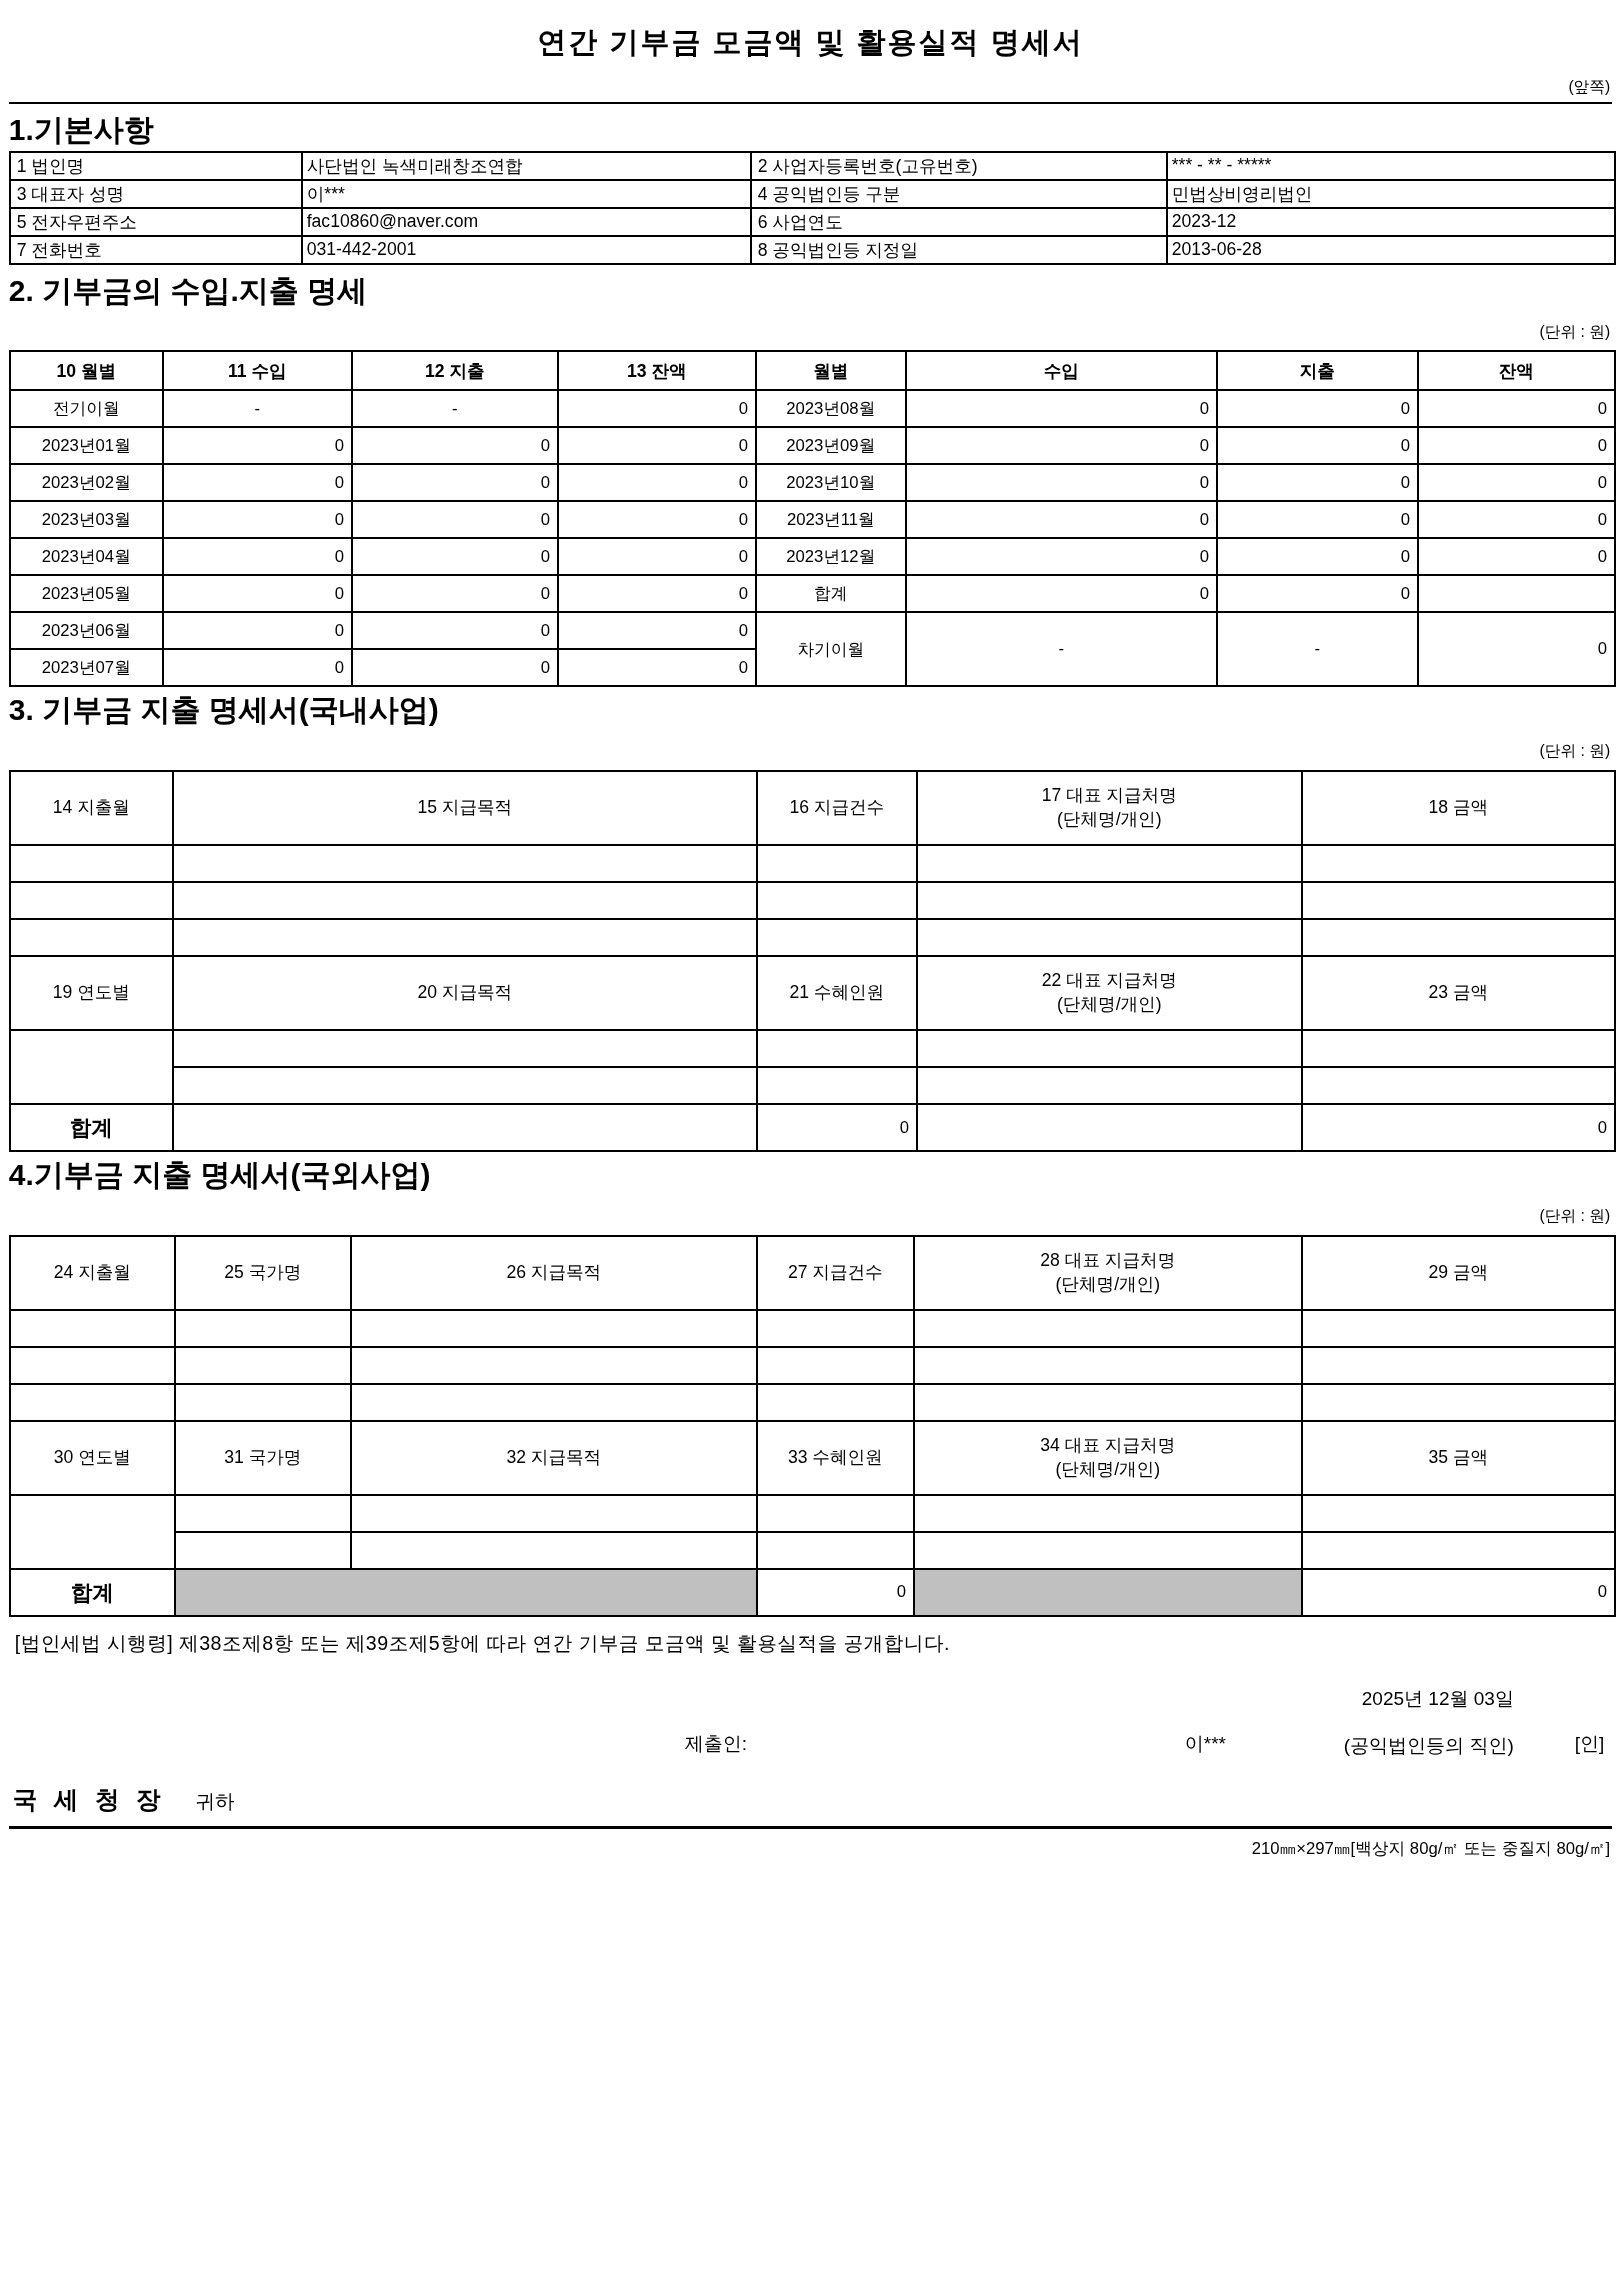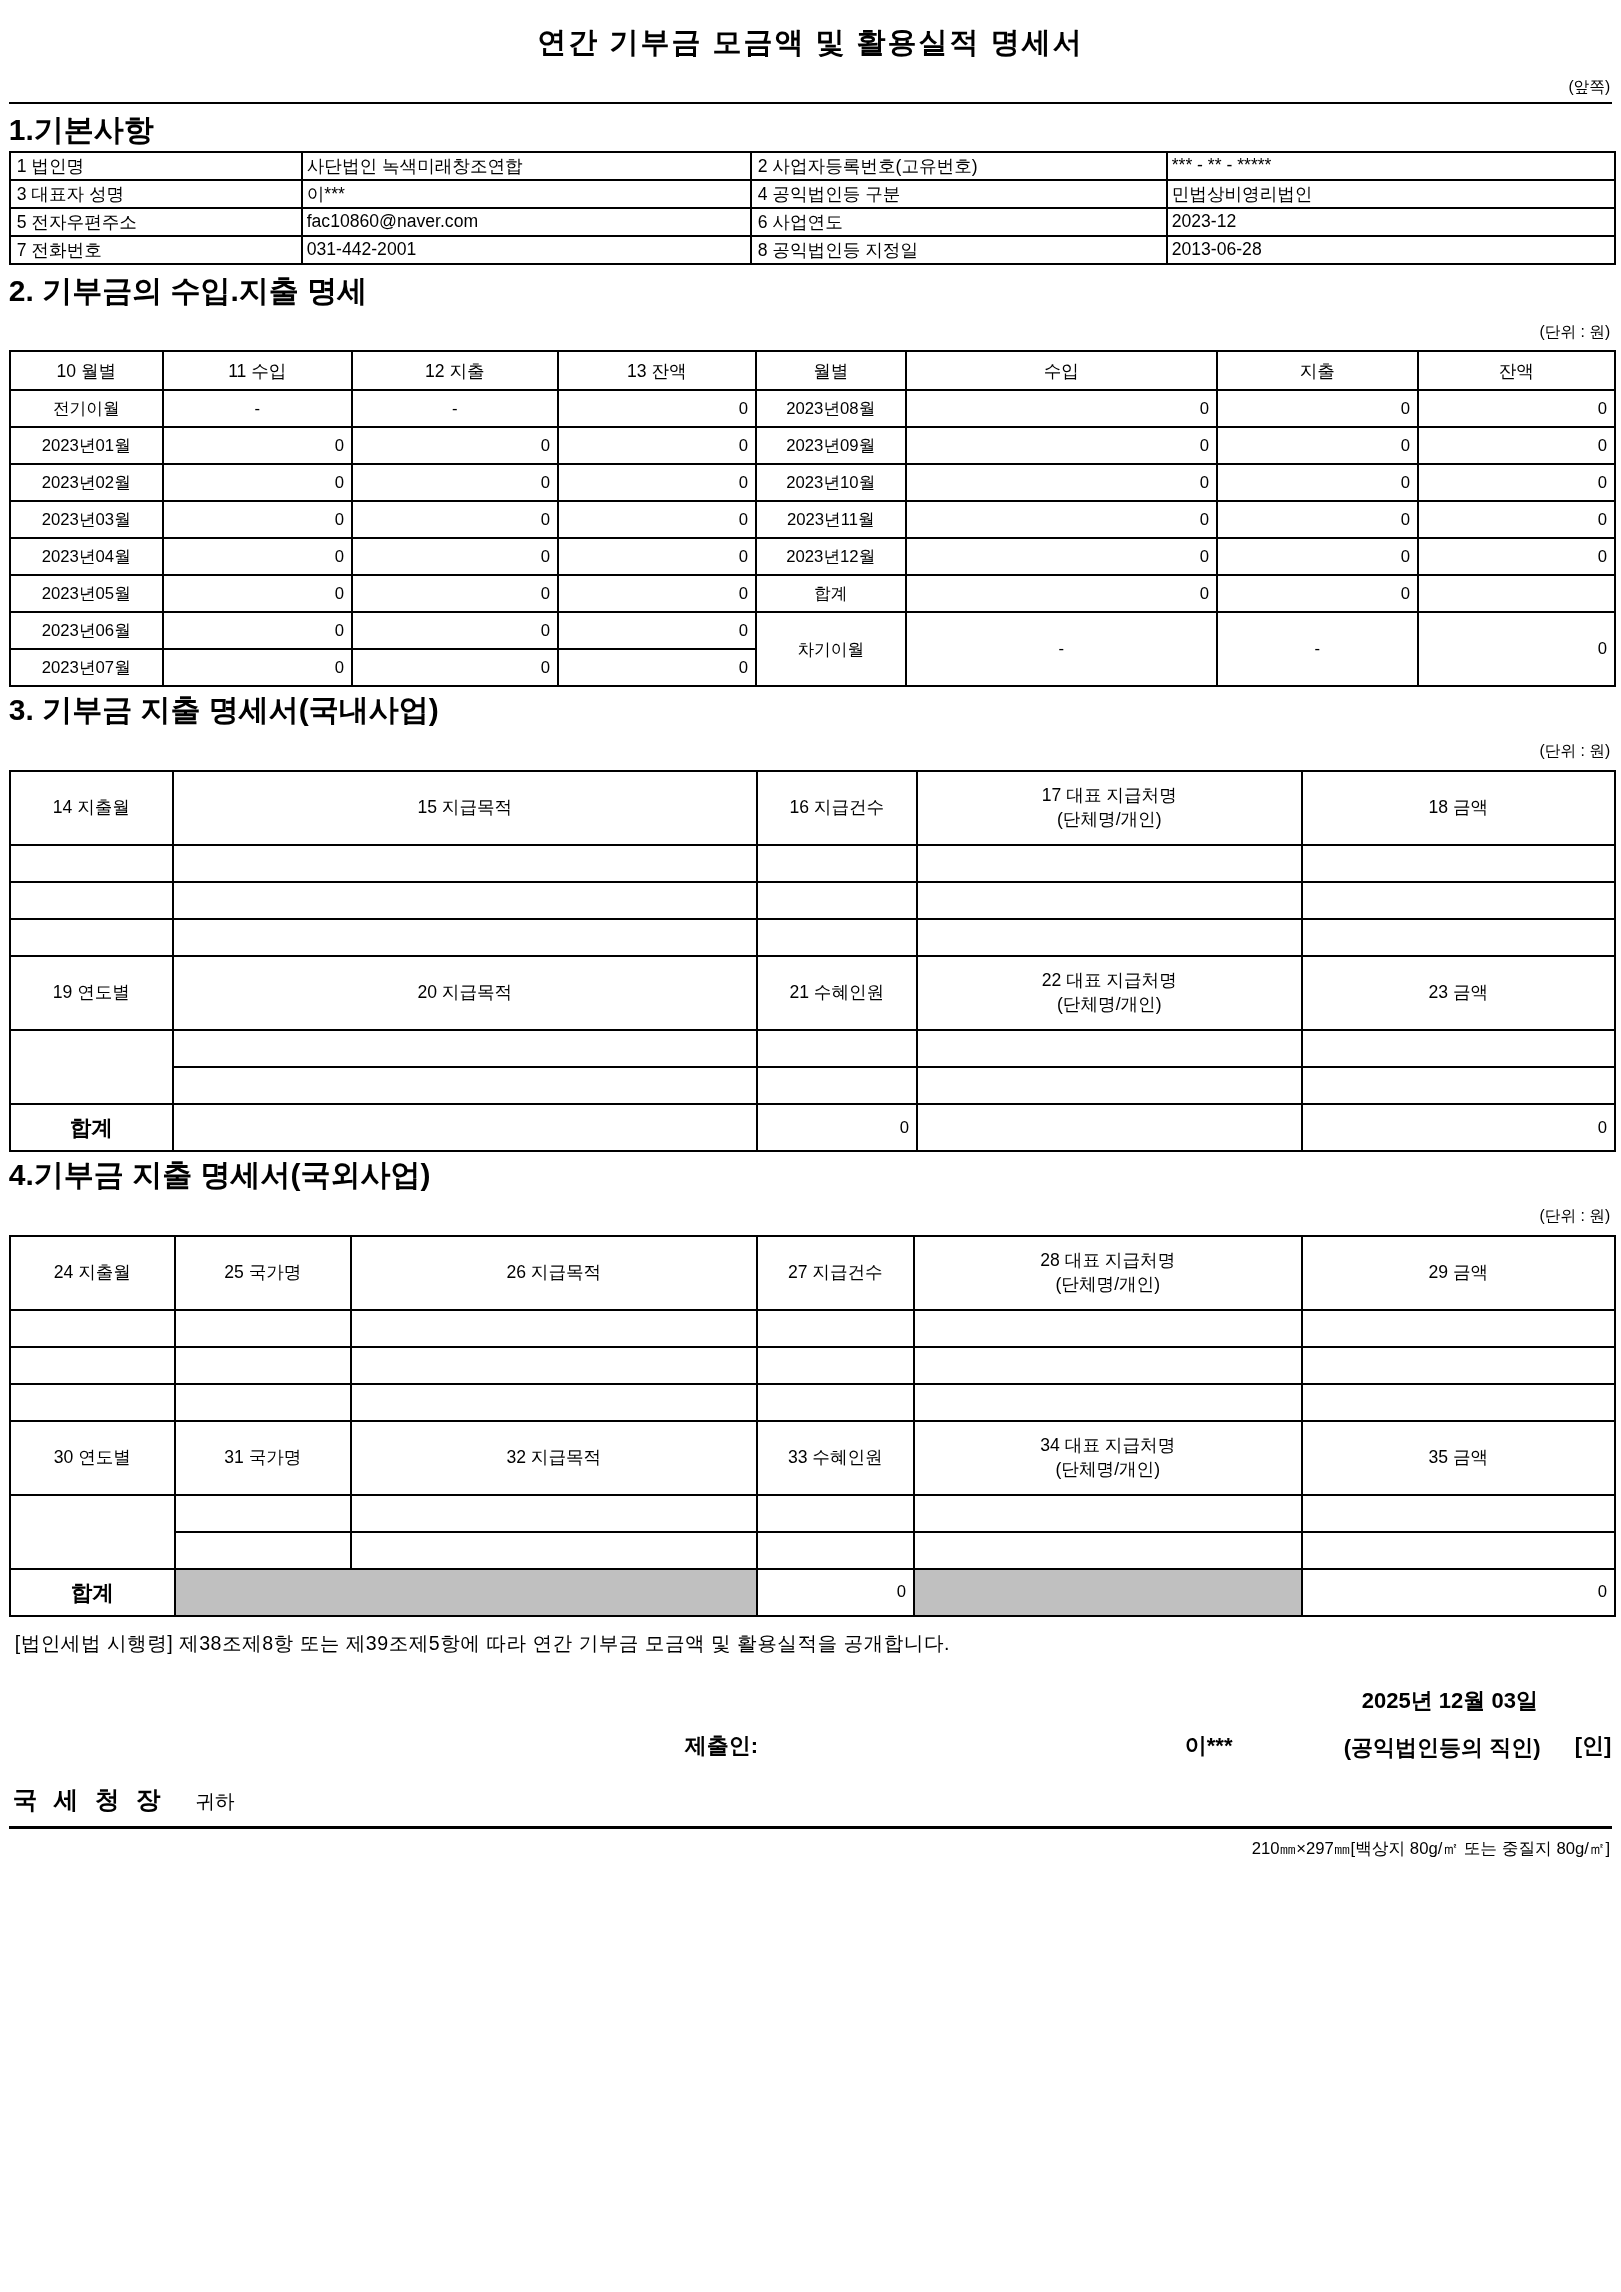--- a/index.html
+++ b/index.html
@@ -17,32 +17,32 @@
   .sec-head.sp { margin-top:3px; }
   .unit-note { text-align:right; font-size:15.7px; margin:9.8px 2px 7.8px 0; }
   table { border-collapse:collapse; table-layout:fixed; width:1605px; }
   td,th {
     border:2px solid #000; border-top-width:2.9px; border-bottom-width:2.9px;
     font-size:16.7px; font-weight:normal; overflow:hidden; white-space:nowrap;
     background:#fff; padding:0 3.9px;
   }
   .t1 td { height:28px; font-size:17.6px; }
   .t1 .lbl { padding-left:5.9px; }
-  .t2 th { height:39px; font-size:17.6px; text-align:center; }
+  .t2 th { height:39px; font-size:17.6px; text-align:center;font-weight:bold; }
   .t2 td { height:37px; }
   .t3 th,.t4 th { height:74px; font-size:17.6px; text-align:center; white-space:pre-line; line-height:1.35; }
   .t3 td,.t4 td { height:37px; }
   .num { text-align:right; padding-right:6.9px; }
   .ctr { text-align:center; }
   .total-lbl { font-size:21.6px; font-weight:bold; text-align:center; }
   .total-row td { height:47px; }
   .gray { background:#c0c0c0; }
   .statement { font-size:19.6px; margin-top:13.7px; padding-left:5.9px; letter-spacing:0.5px; }
   .sign-block { position:relative; height:116px; }
-  .sign-block .line { position:absolute; font-size:22px;font-weight:bold; }
+  .sign-block .line { position:absolute; font-size:19px; }
   .date-line { top:29px; left:1353px; }
   .submit-label { top:74px; left:676px; }
   .submit-name { top:74px; left:1176px; }
   .seal-note { top:76px; left:1335px; font-size:18.6px; }
   .seal-mark { top:74px; left:1566px; }
   .recipient-line { margin-top:9.8px; padding-left:3.9px; }
   .recipient { font-size:24.5px; font-weight:bold; letter-spacing:4.9px; }
   .recipient-suffix { font-size:19.6px; margin-left:25.5px; }
   .bottom-rule { border-top:3.9px solid #000; margin-top:9.8px; }
   .paper-note { text-align:right; font-size:16.7px; margin-top:7.8px; padding-right:2px; }

